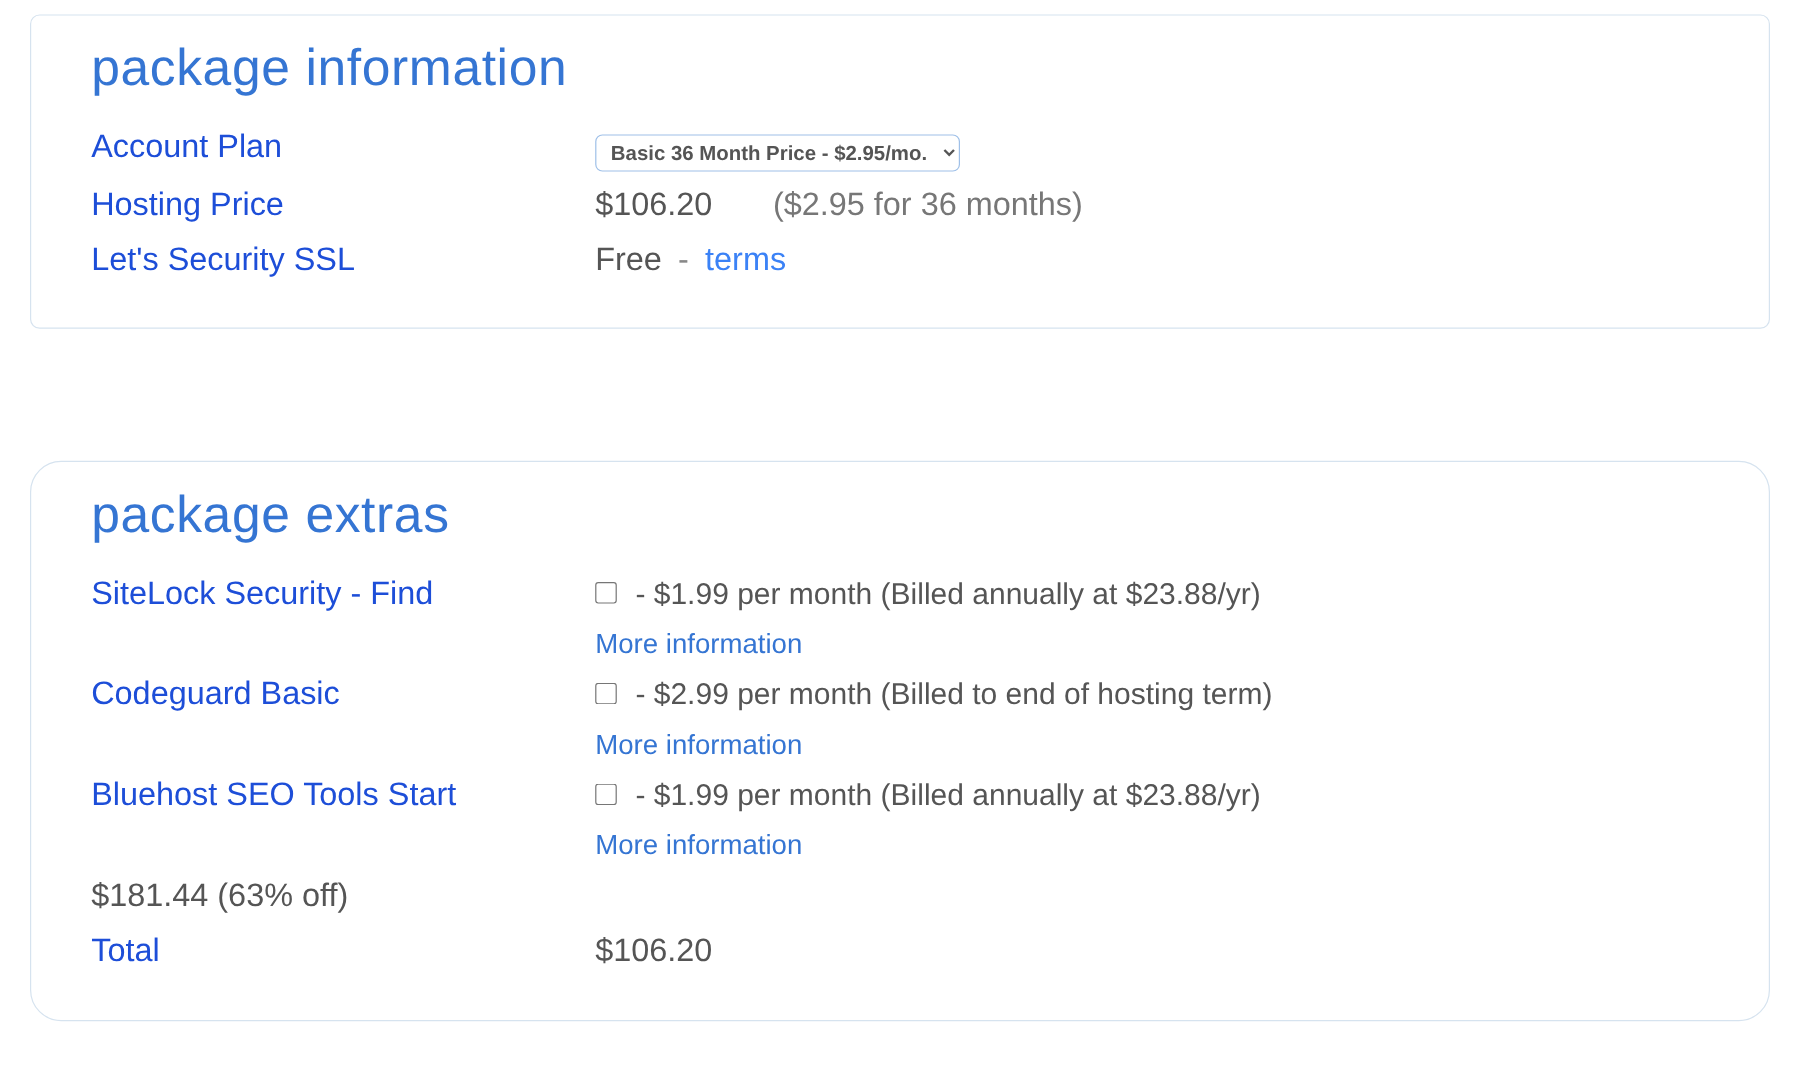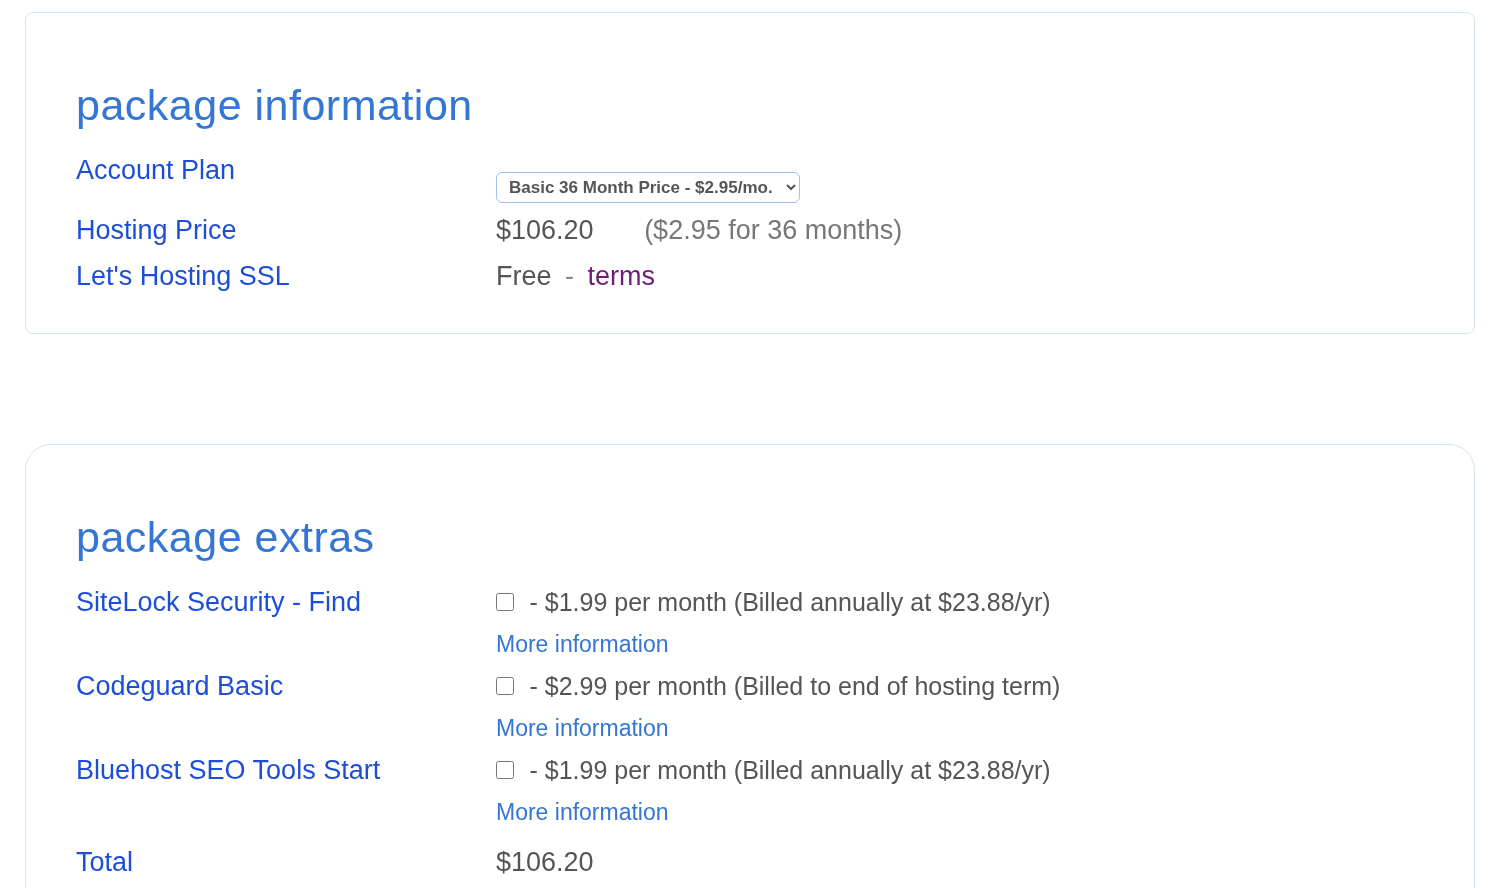--- a/index.html
+++ b/index.html
@@ -16,21 +16,20 @@
       padding: 20px 50px 30px 50px;
       margin-bottom: 110px;
     }
     .panel:last-child { margin-bottom: 0; border-radius: 26px; }
     .panel-title {
       font-size: 43px;
       font-weight: 300;
       color: #3575d3;
       margin-bottom: 22px;
       letter-spacing: 0.5px;
-      margin-top: 48px;
     }
     .row {
       display: flex;
       align-items: flex-start;
       margin-bottom: 8px;
     }
     .label-col {
       width: 420px;
       flex-shrink: 0;
       text-align: left;
@@ -49,41 +48,41 @@
     }
     .value-col .faded {
       color: #777;
       margin-left: 28px;
     }
     .value-col .bold {
       font-weight: 400;
       color: #555;
     }
     .value-col .link {
-      color: #701a75;
+      color: #3b82f6;
       cursor: pointer;
       text-align: right;
     }
     .more-info {
       display: block;
       color: #3575d3;
       font-size: 23px;
       margin-top: 6px;
       cursor: pointer;
     }
     select.plan-select {
       font-size: 17px;
       font-weight: 600;
       color: #555;
       padding: 4px 10px 4px 8px;
       border: 1px solid #9fc0e8;
       border-radius: 6px;
       background: #fff;
       cursor: pointer;
-      margin-top: 20px;
+      margin-top: 8px;
     }
     .chk {
       width: 18px;
       height: 18px;
       vertical-align: middle;
       margin-right: 8px;
       border-radius: 4px;
       cursor: pointer;
       position: relative;
       top: -2px;
@@ -113,21 +112,21 @@
   <div class="row">
     <div class="label-col">Hosting Price</div>
     <div class="value-col">
       <span>$106.20</span>
       &nbsp;
       <span class="faded">($2.95 for 36 months)</span>
     </div>
   </div>
 
   <div class="row">
-    <div class="label-col">Let's Hosting SSL</div>
+    <div class="label-col">Let's Security SSL</div>
     <div class="value-col">
       <span class="bold">Free</span>
       <span class="sep">-</span>
       <span class="link">terms</span>
     </div>
   </div>
 </div>
 
 <div class="panel">
   <h2 class="panel-title">package extras</h2>
@@ -153,20 +152,23 @@
   <div class="row">
     <div class="label-col">Bluehost SEO Tools Start</div>
     <div class="value-col">
       <input type="checkbox" class="chk" style="">
       <span class="extra-text">- $1.99 per month (Billed annually at $23.88/yr)</span>
       <span class="more-info">More information</span>
     </div>
   </div>
 
   <div class="row">
+    <div class="value-col">
+      <span class="bold">$181.44 (63% off)</span>
+    </div>
   </div>
 
   <div class="row">
     <div class="label-col">Total</div>
     <div class="value-col">
       <span class="bold">$106.20</span>
     </div>
   </div>
 </div>
 

